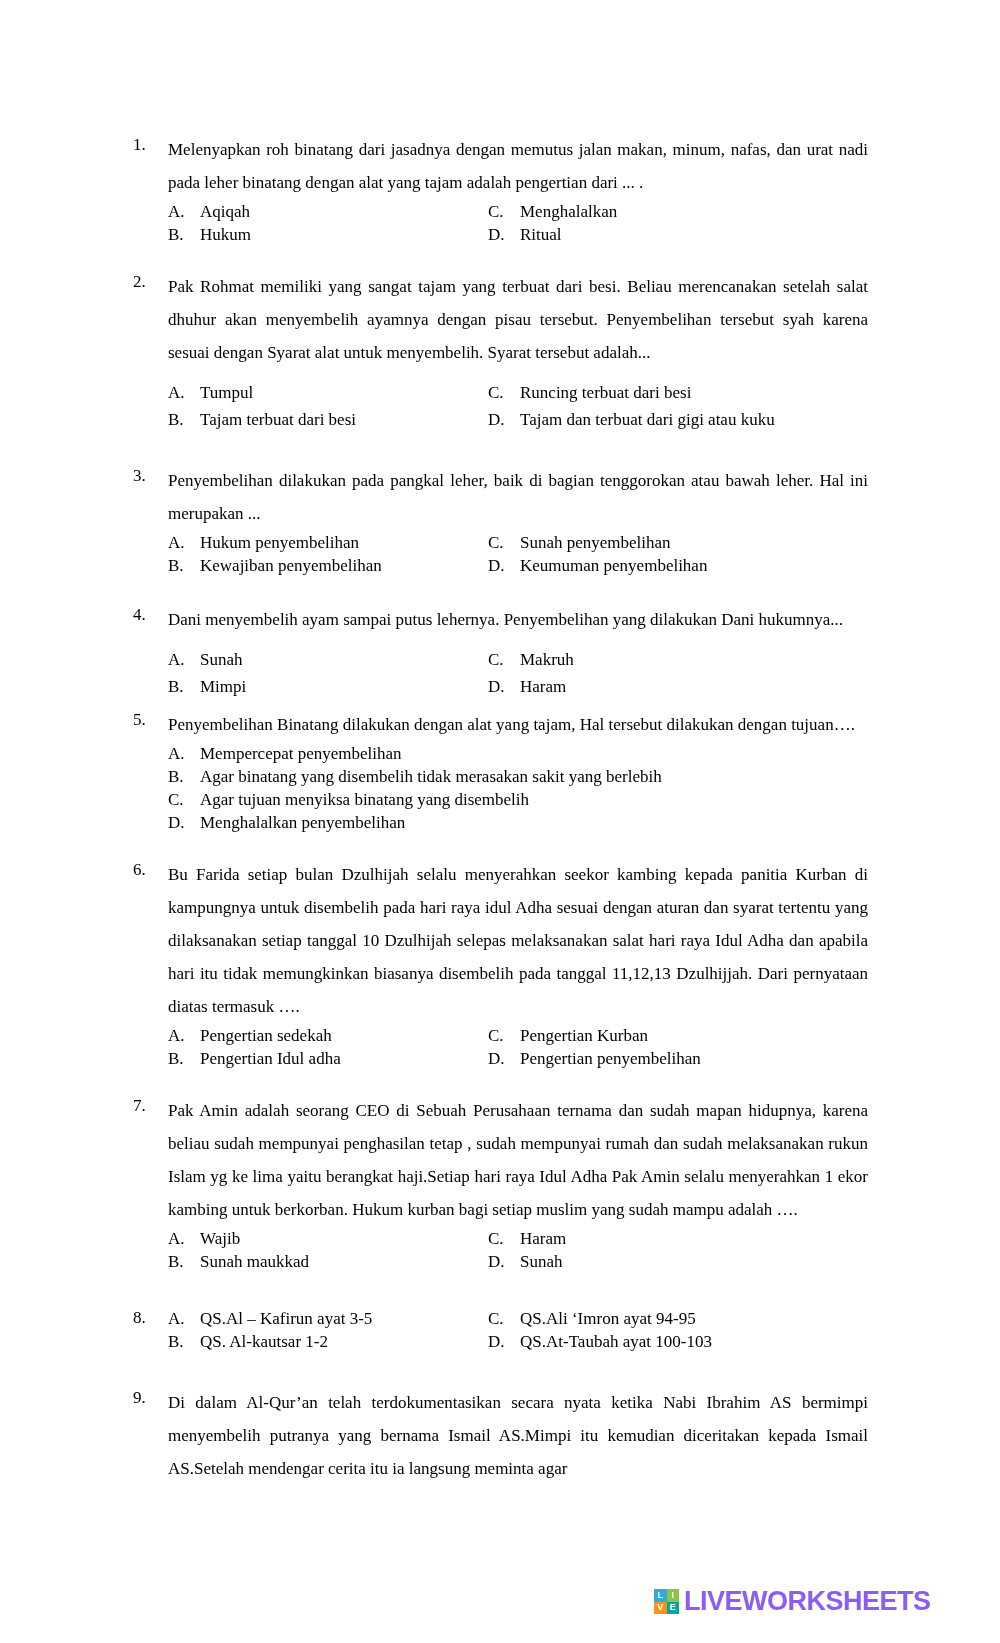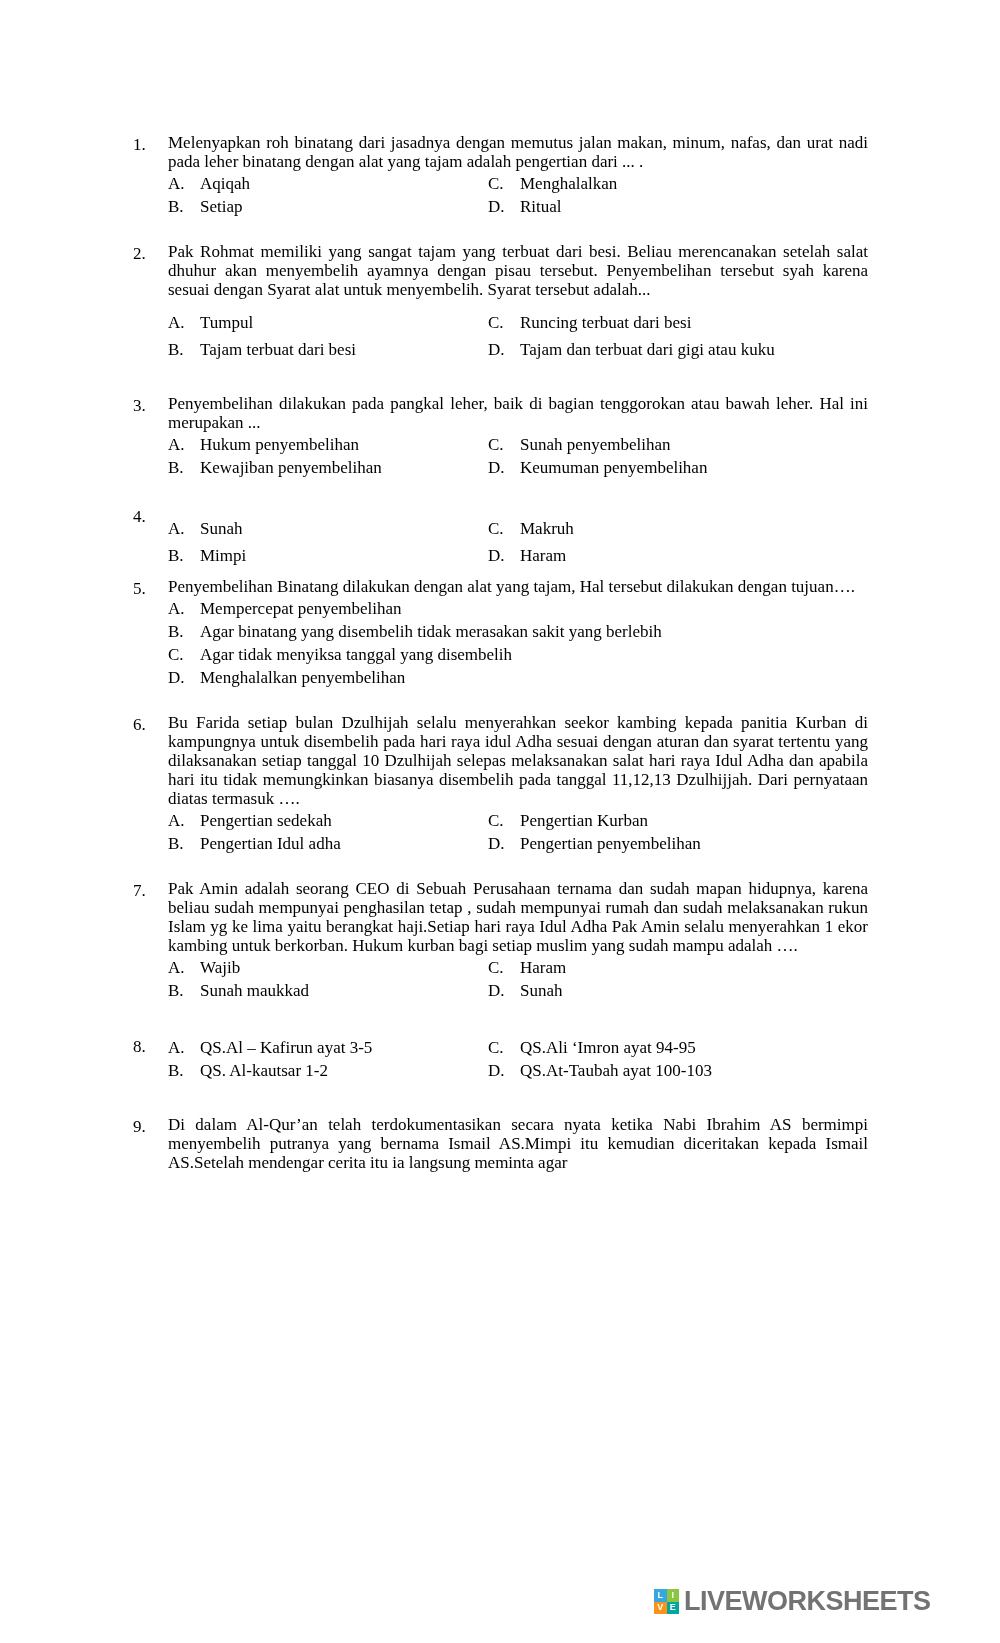--- a/index.html
+++ b/index.html
@@ -25,21 +25,21 @@
   .question.mb-lg { margin-bottom: 33px; }
   .question.mb-none { margin-bottom: 0; }
   .q-num {
     flex: 0 0 35px;
     width: 35px;
     line-height: 23px;
   }
   .q-body { flex: 1; min-width: 0; }
   .q-text {
     text-align: justify;
-    line-height: 19px;
+    line-height: 33px;
   }
   .options { margin-top: 1px; }
   .options.gap-top { margin-top: 12px; }
   .opt-row { display: flex; }
   .options.spaced .opt-row { margin-top: 4px; }
   .opt {
     display: flex;
     line-height: 23px;
   }
   .opt-left { width: 320px; flex: 0 0 320px; }
@@ -69,21 +69,21 @@
     font-family: "Liberation Sans", sans-serif;
     font-weight: bold;
     font-size: 9px;
     line-height: 1;
   }
   .brand-text {
     font-family: "Liberation Sans", sans-serif;
     font-weight: bold;
     font-size: 27px;
     letter-spacing: -0.5px;
-    color: #737373;
+    color: #8b5cf6;
   }
 </style>
 </head>
 <body>
 
 <div class="page">
 
   <div class="question">
     <span class="q-num">1.</span>
     <div class="q-body">
@@ -95,21 +95,21 @@
             <span class="opt-text">Aqiqah</span>
           </div>
           <div class="opt">
             <span class="opt-label">C.</span>
             <span class="opt-text">Menghalalkan</span>
           </div>
         </div>
         <div class="opt-row">
           <div class="opt opt-left">
             <span class="opt-label">B.</span>
-            <span class="opt-text">Setiap</span>
+            <span class="opt-text">Hukum</span>
           </div>
           <div class="opt">
             <span class="opt-label">D.</span>
             <span class="opt-text">Ritual</span>
           </div>
         </div>
       </div>
     </div>
   </div>
 
@@ -167,20 +167,21 @@
             <span class="opt-text">Keumuman penyembelihan</span>
           </div>
         </div>
       </div>
     </div>
   </div>
 
   <div class="question mb-sm">
     <span class="q-num">4.</span>
     <div class="q-body">
+      <p class="q-text">Dani menyembelih ayam sampai putus lehernya. Penyembelihan yang dilakukan Dani hukumnya...</p>
       <div class="options gap-top spaced">
         <div class="opt-row">
           <div class="opt opt-left">
             <span class="opt-label">A.</span>
             <span class="opt-text">Sunah</span>
           </div>
           <div class="opt">
             <span class="opt-label">C.</span>
             <span class="opt-text">Makruh</span>
           </div>
@@ -207,21 +208,21 @@
         <div class="opt">
           <span class="opt-label">A.</span>
           <span class="opt-text">Mempercepat penyembelihan</span>
         </div>
         <div class="opt">
           <span class="opt-label">B.</span>
           <span class="opt-text">Agar binatang yang disembelih tidak merasakan sakit yang berlebih</span>
         </div>
         <div class="opt">
           <span class="opt-label">C.</span>
-          <span class="opt-text">Agar tidak menyiksa tanggal yang disembelih</span>
+          <span class="opt-text">Agar tujuan menyiksa binatang yang disembelih</span>
         </div>
         <div class="opt">
           <span class="opt-label">D.</span>
           <span class="opt-text">Menghalalkan penyembelihan</span>
         </div>
       </div>
     </div>
   </div>
 
   <div class="question">

